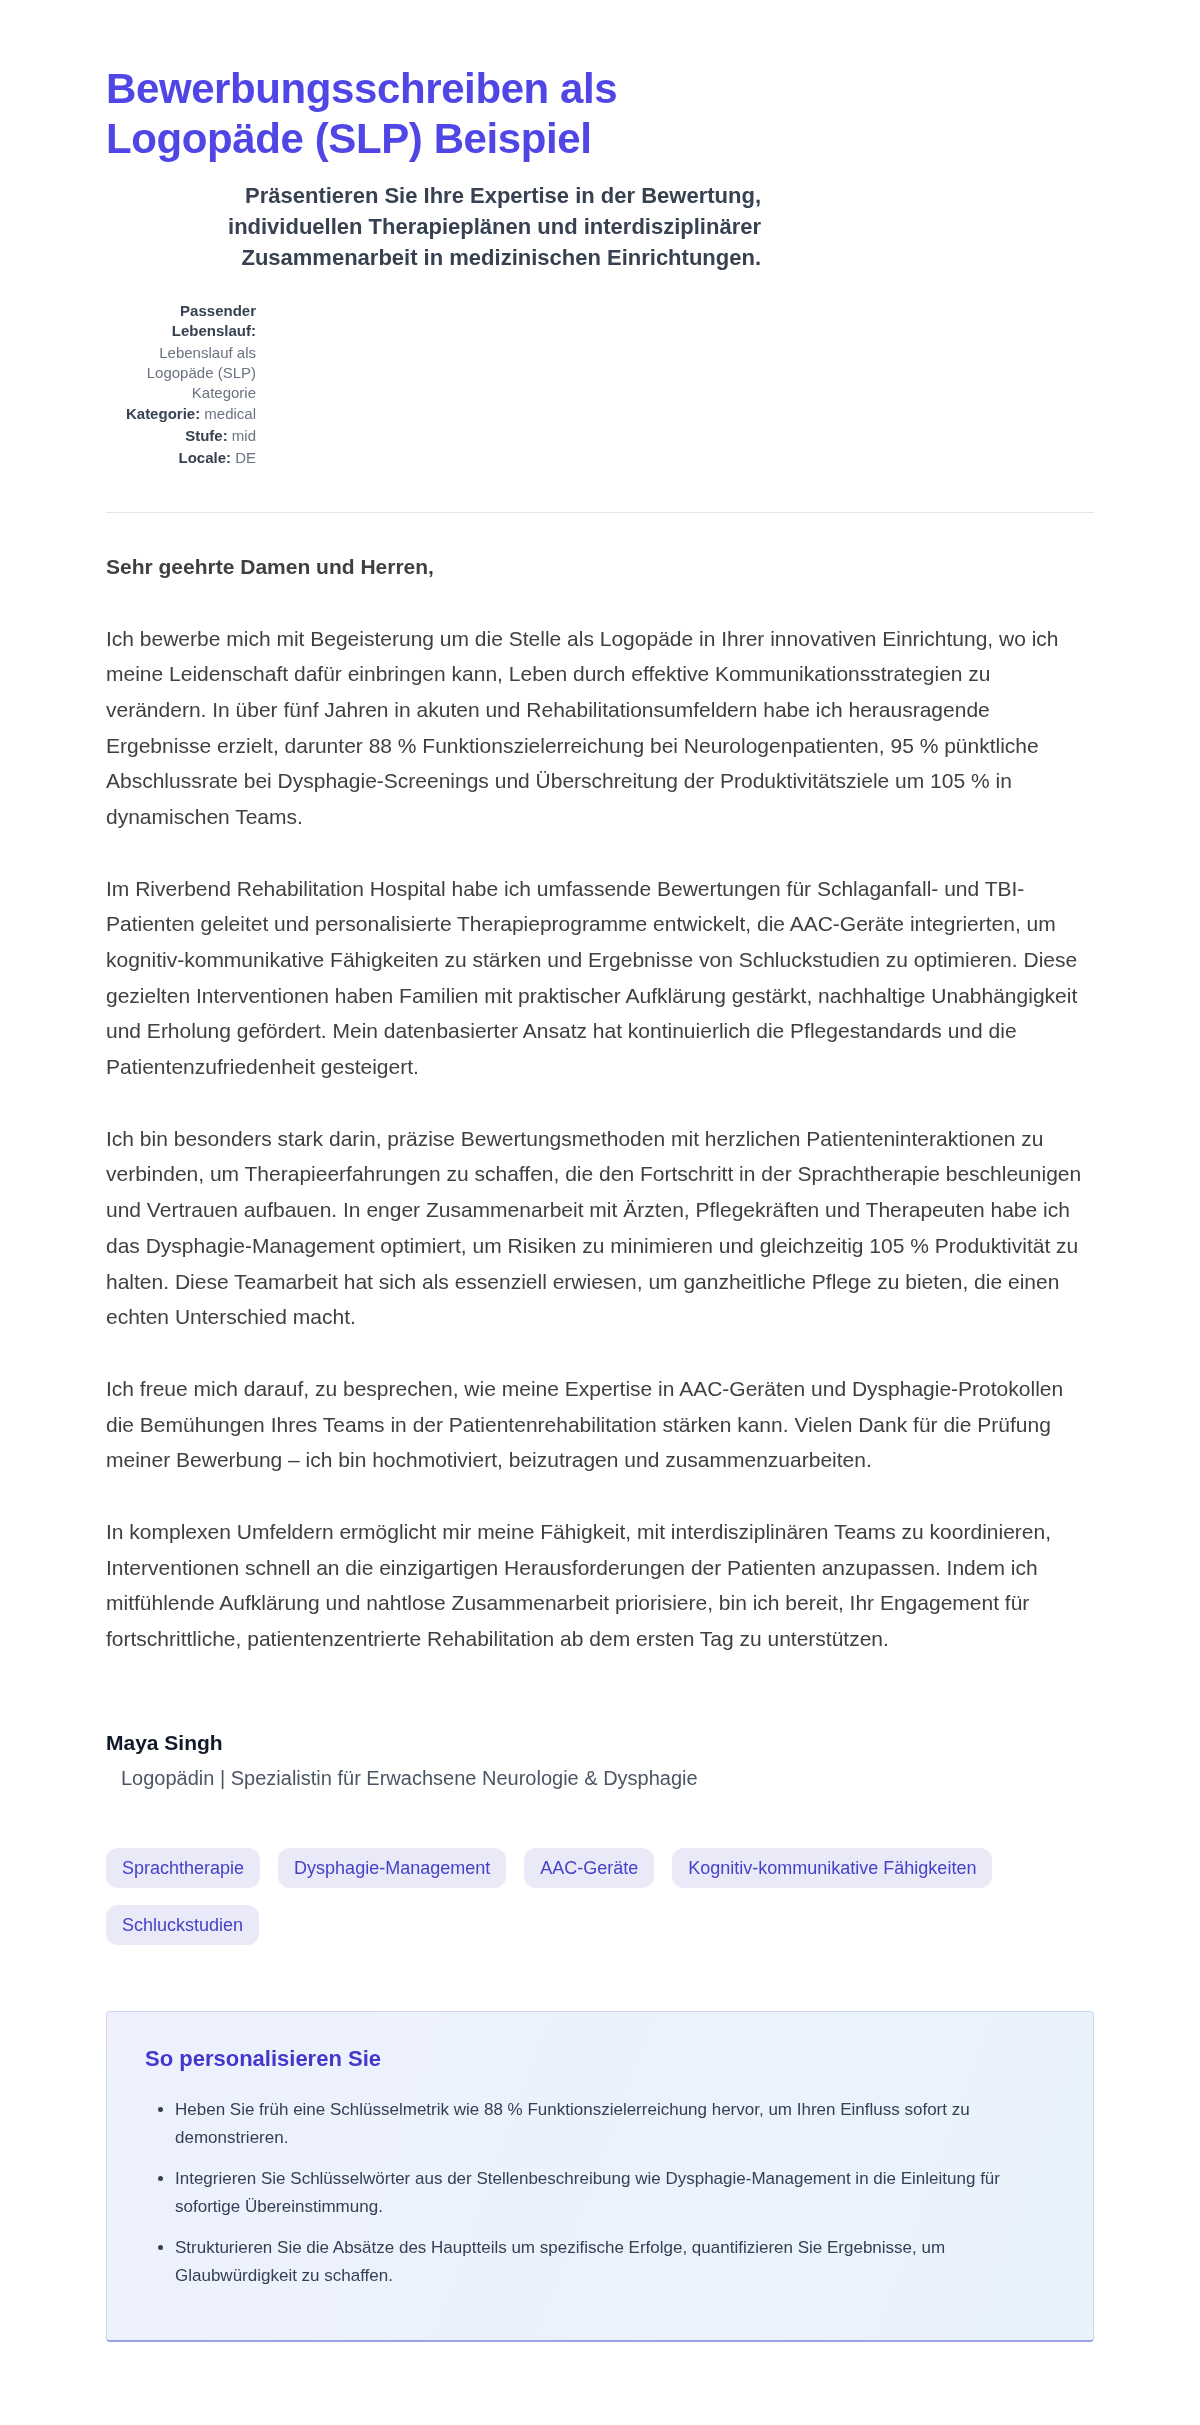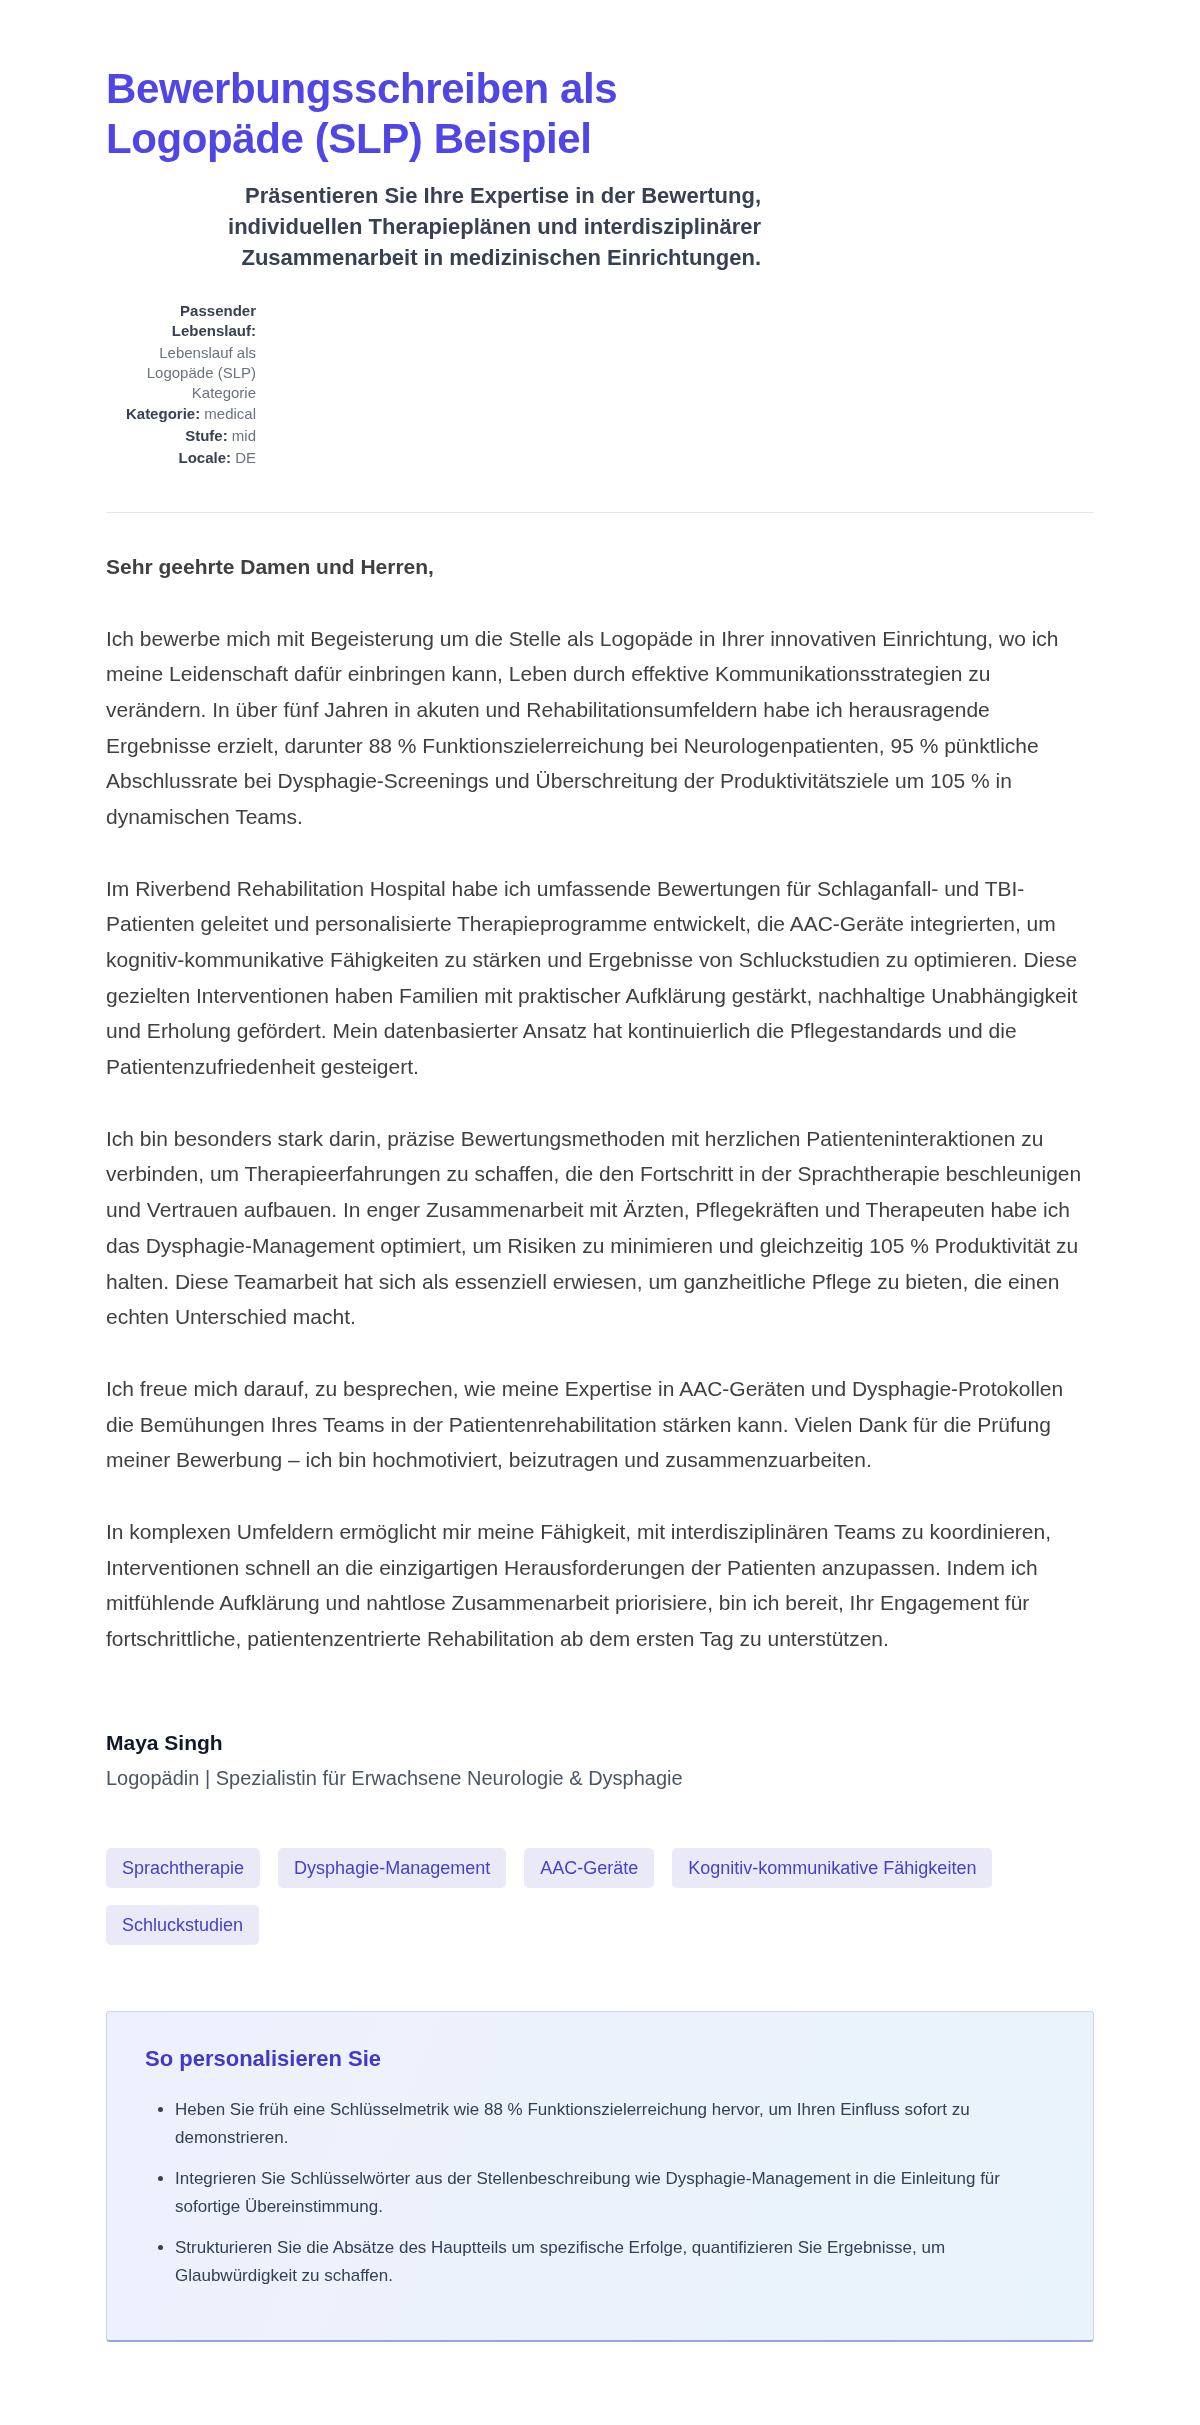--- a/index.html
+++ b/index.html
@@ -55,32 +55,32 @@
     font-weight: 700;
     font-size: 21px;
   }
   .letter-body p {
     margin: 36px 0 0;
     font-size: 21px;
     line-height: 1.7;
     color: #404040;
   }
   .sig-name { margin: 74px 0 0; font-size: 21px; font-weight: 700; color: #111827; }
-  .sig-title { margin: 12px 0 0; font-size: 20px; color: #4b5563; }
+  .sig-title { margin: 12px 15px 0; font-size: 20px; color: #4b5563; }
 
   
   .tags { margin-top: 58px; display: flex; flex-wrap: wrap; gap: 17px 18px; max-width: 900px; }
   .tag {
     display: inline-block;
     background: #e9e9f7;
     color: #4642c8;
     font-size: 18px;
     line-height: 1;
     padding: 11px 16px;
-    border-radius: 5px;
+    border-radius: 12px;
     cursor: pointer;
   }
 
   
   .tips {
     margin-top: 66px;
     background: linear-gradient(110deg, #eef1fd 0%, #e9f3fb 100%);
     border: 1px solid #ccd5f0;
     border-bottom: 2px solid #9ba2e8;
     border-radius: 4px;

